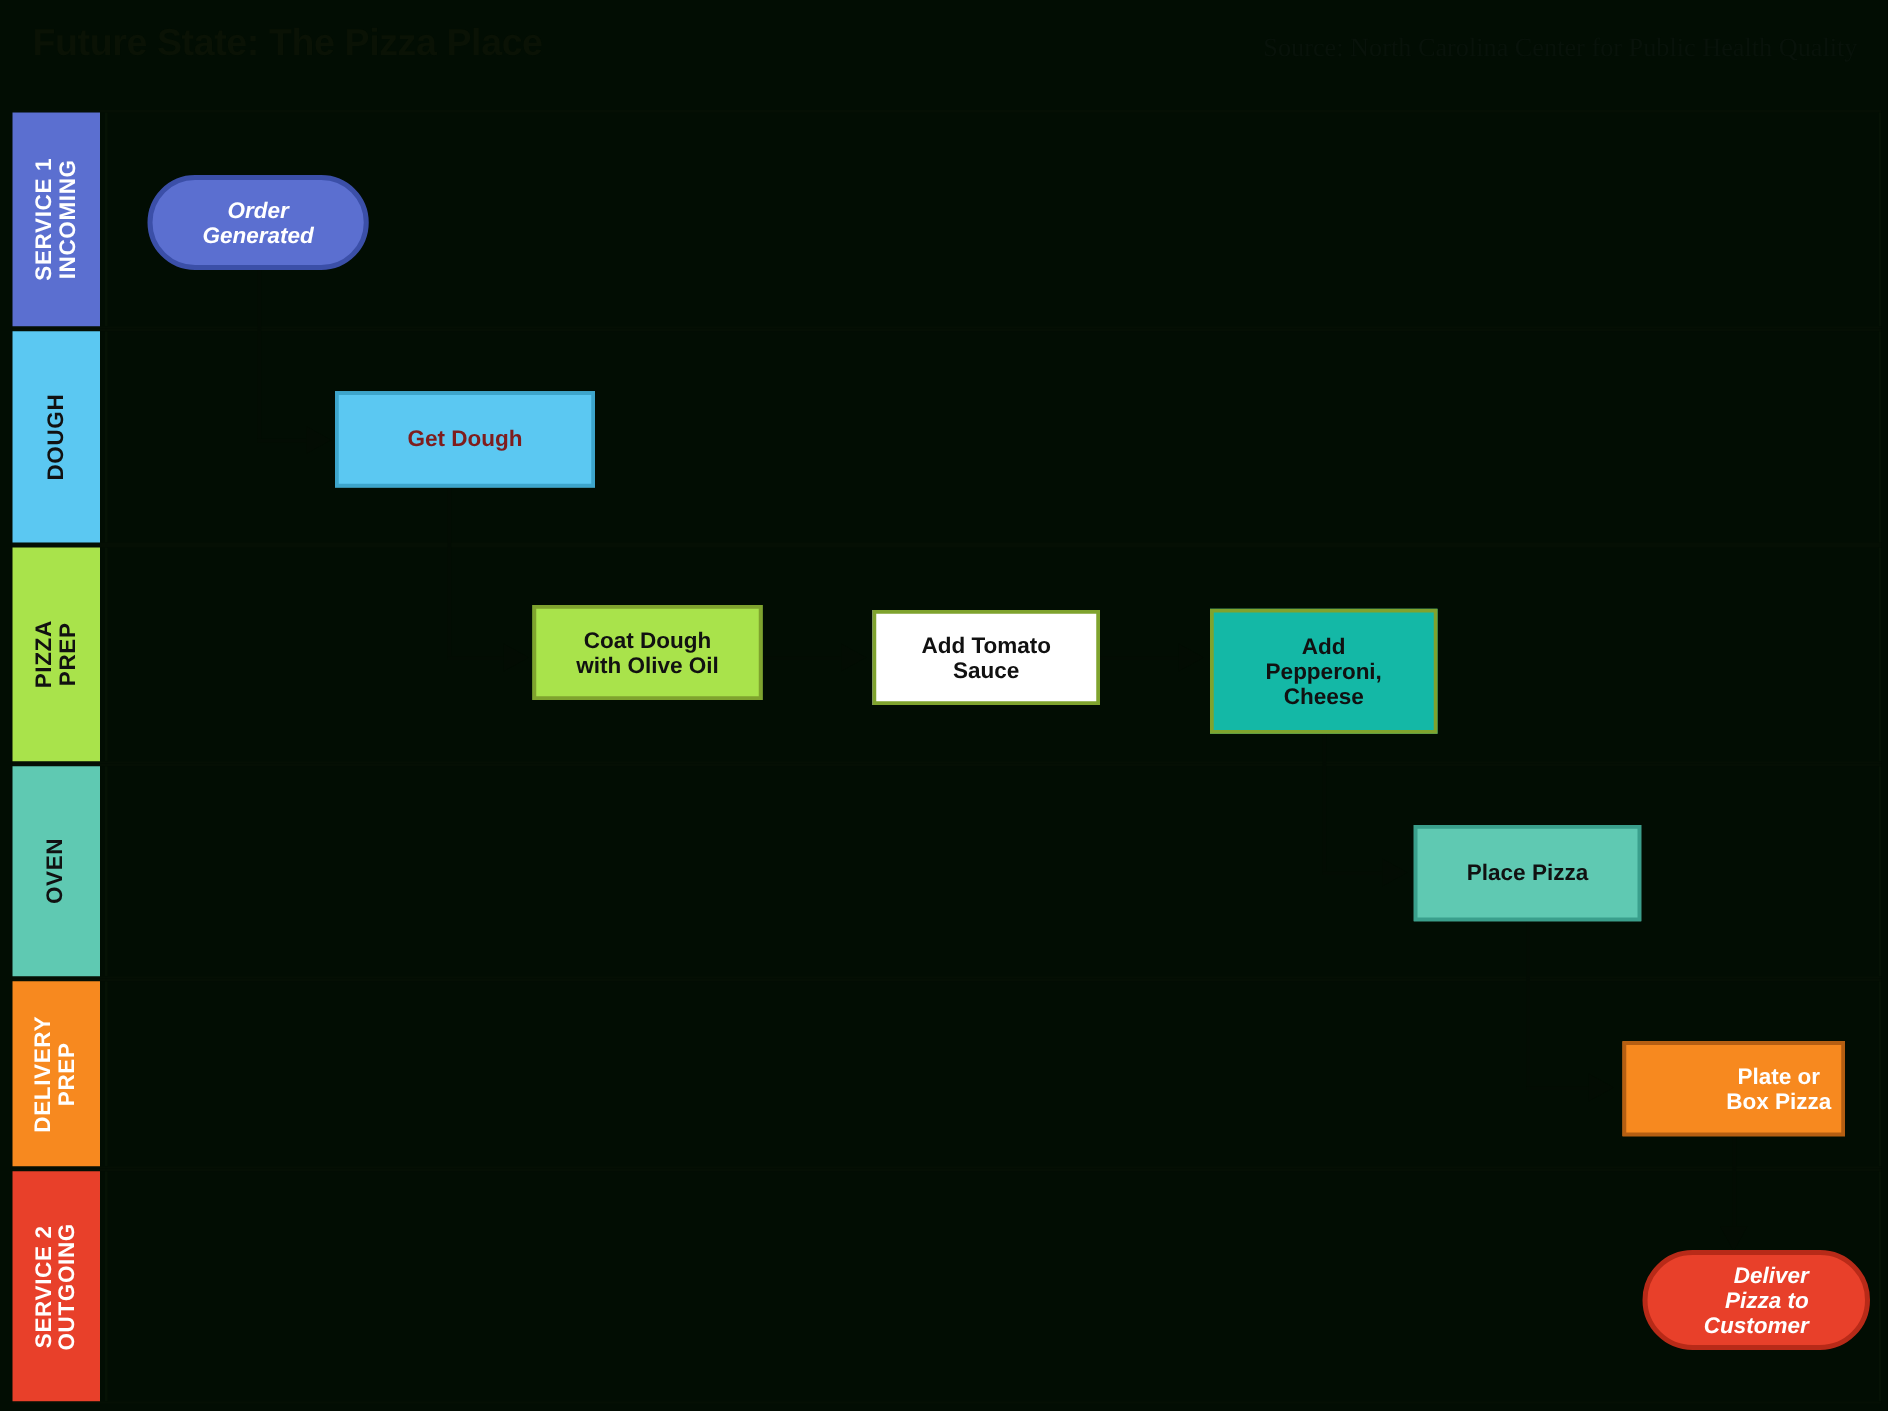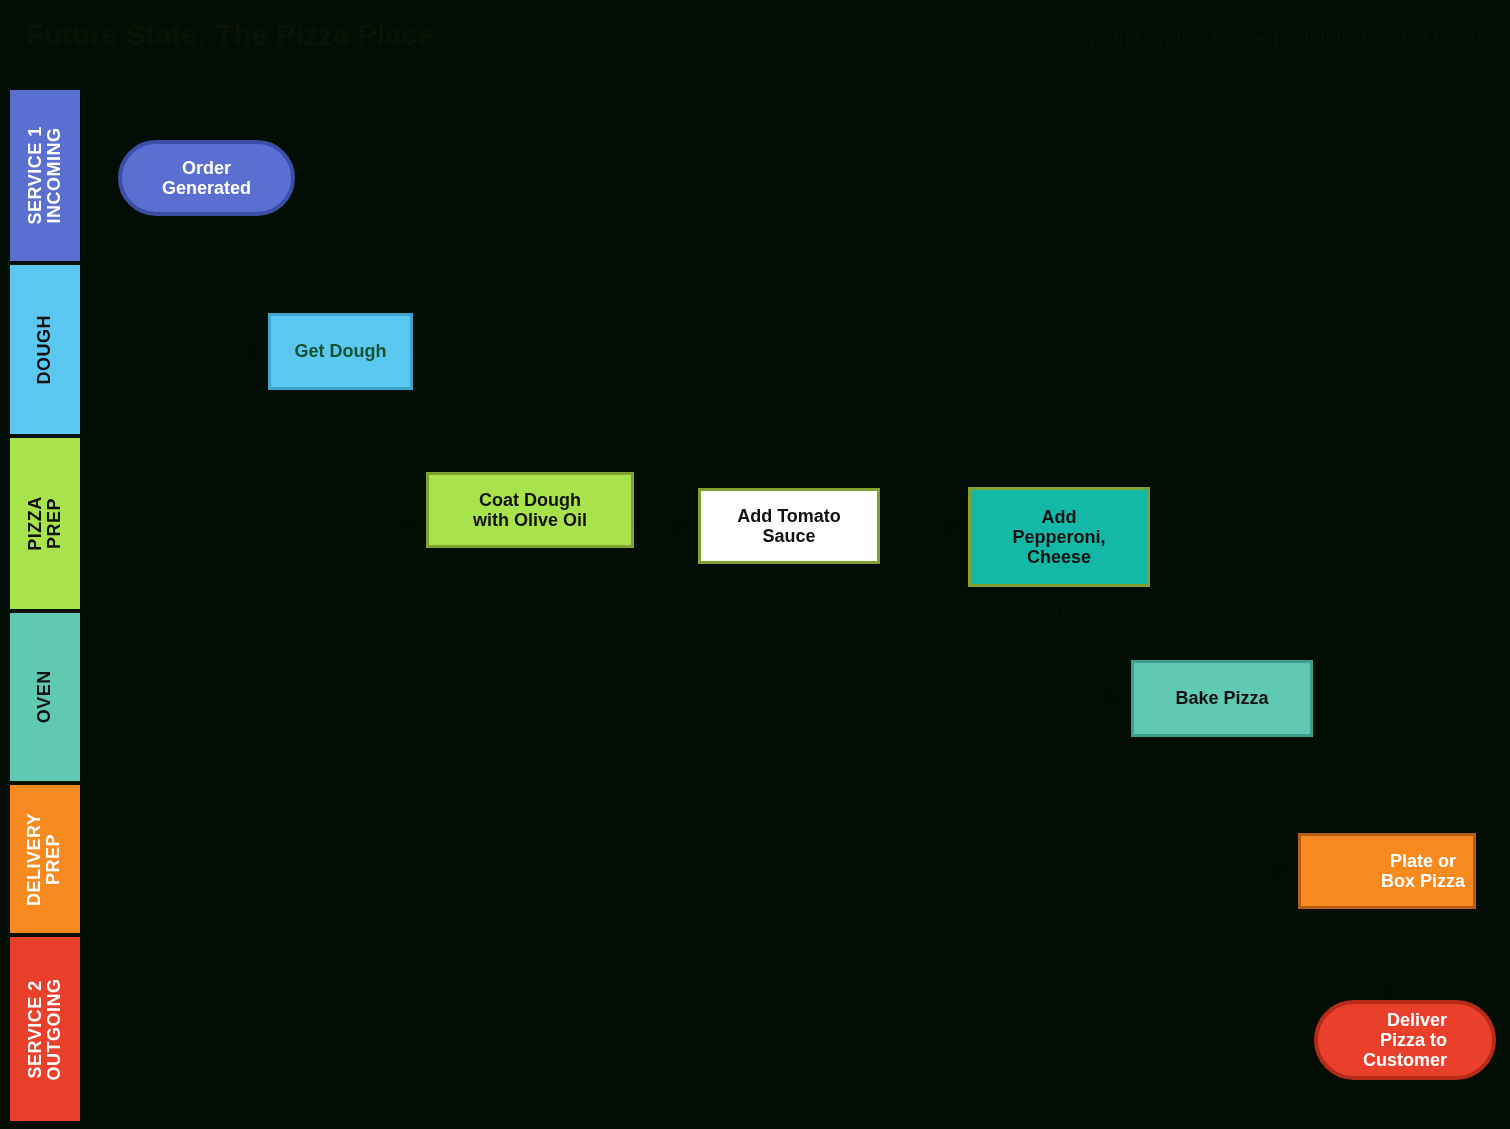--- a/index.html
+++ b/index.html
@@ -98,20 +98,21 @@
     justify-content: center;
     text-align: center;
     font-size: 18px;
     font-weight: bold;
     line-height: 1.12;
     border-style: solid;
     padding: 4px 8px;
   }
   .node.pill {
     border-radius: 999px;
+    font-style: italic;
   }
   .node.rect {
     border-width: 3px;
   }
   .node.pill {
     border-width: 4px;
   }
 
   
   .conn {
@@ -208,34 +209,34 @@
       <div class="conn h" style="background: rgb(3, 12, 3); left: 1048px; top: 609px; width: 50px;"></div>
       <div class="arrow right" style="left: 1096px; top: 599px;"></div>
       <div class="conn v" style="background: rgb(3, 12, 3); left: 1211px; top: 649px; height: 133px;"></div>
       <div class="conn h" style="background: rgb(3, 12, 3); left: 1211px; top: 781px; width: 52px;"></div>
       <div class="arrow right" style="left: 1261px; top: 771px;"></div>
       <div class="conn v" style="background: rgb(3, 12, 3); left: 1376px; top: 821px; height: 76px;"></div>
       <div class="arrow down" style="left: 1366px; top: 893px;"></div>
       <div class="node pill" style="left: 108px; top: 52px; width: 177px; height: 76px; background: rgb(91, 111, 208); border-color: rgb(59, 79, 168); color: rgb(255, 255, 255);">
         <div>Order<br>Generated</div>
       </div>
-      <div class="node rect" style="left: 258px; top: 225px; width: 145px; height: 77px; background: rgb(91, 200, 242); border-color: rgb(61, 165, 204); color: #14532d;">
+      <div class="node rect" style="left: 258px; top: 225px; width: 208px; height: 77px; background: rgb(91, 200, 242); border-color: rgb(61, 165, 204); color: #7f1d1d;">
         <div>Get Dough</div>
       </div>
-      <div class="node rect" style="left: 416px; top: 384px; width: 208px; height: 76px; background: rgb(169, 227, 75); border-color: rgb(127, 163, 46); color: rgb(17, 17, 17);">
+      <div class="node rect" style="left: 416px; top: 396px; width: 184px; height: 76px; background: rgb(169, 227, 75); border-color: rgb(127, 163, 46); color: rgb(17, 17, 17);">
         <div>Coat Dough<br>with Olive Oil</div>
       </div>
       <div class="node rect" style="left: 688px; top: 400px; width: 182px; height: 76px; background: #ffffff; border-color: rgb(127, 163, 46); color: rgb(17, 17, 17);">
         <div>Add Tomato<br>Sauce</div>
       </div>
       <div class="node rect" style="left: 958px; top: 399px; width: 182px; height: 100px; background: #14b8a6; border-color: rgb(127, 163, 46); color: rgb(17, 17, 17);">
         <div>Add<br>Pepperoni,<br>Cheese</div>
       </div>
       <div class="node rect" style="left: 1121px; top: 572px; width: 182px; height: 77px; background: rgb(95, 201, 178); border-color: rgb(58, 159, 140); color: rgb(17, 17, 17);">
-        <div>Bake Pizza</div>
+        <div>Place Pizza</div>
       </div>
       <div class="node rect" style="left: 1288px; top: 745px; width: 178px; height: 76px; background: rgb(247, 137, 31); border-color: rgb(181, 94, 18); color: rgb(255, 255, 255); justify-content: flex-end;">
         <div>Plate or<br>Box Pizza</div>
       </div>
       <div class="node pill" style="left: 1304px; top: 912px; width: 182px; height: 80px; background: rgb(232, 64, 42); border-color: rgb(184, 42, 24); color: rgb(255, 255, 255); text-align: right;">
         <div>Deliver<br>Pizza to<br>Customer</div>
       </div>
     </div>
 
 </div>

